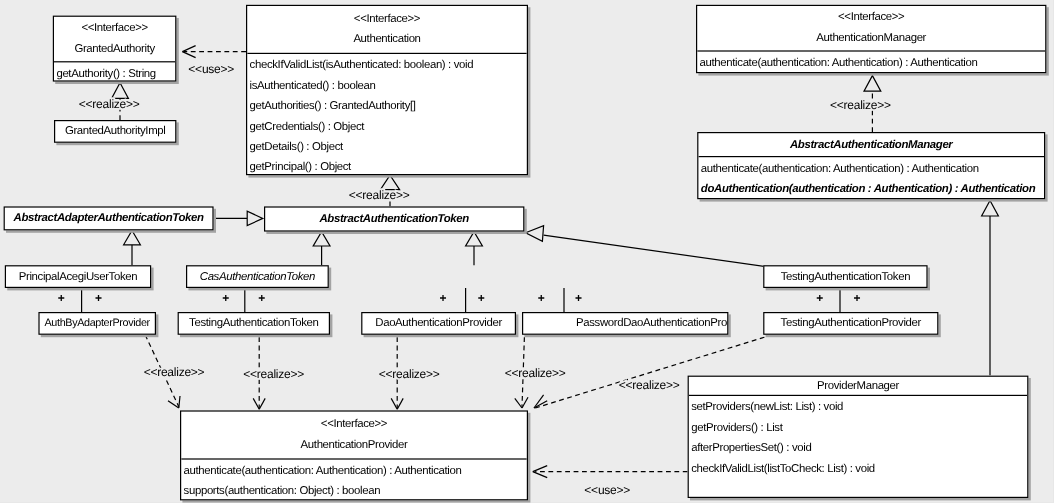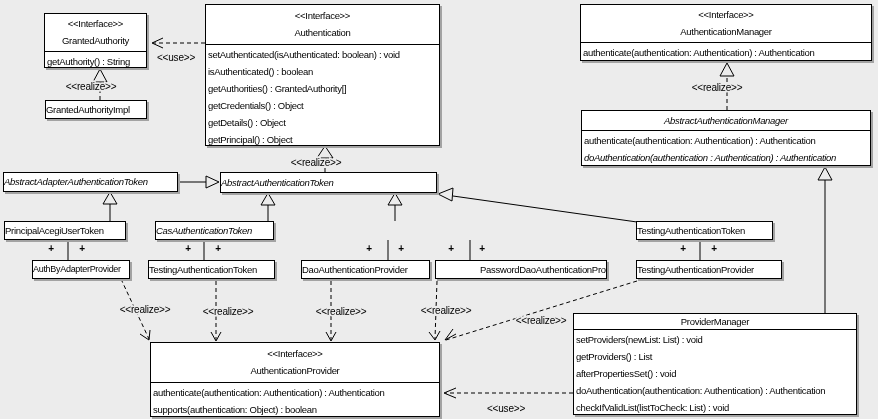--- a/index.html
+++ b/index.html
@@ -24,22 +24,22 @@
     position:absolute;background:#fff;border:1px solid #000;
     box-shadow:2px 2px 0 #a3a3a3;box-sizing:border-box;
     font-size:9.5px;letter-spacing:-0.3px;white-space:nowrap;overflow:hidden;
   }
   .ttl{text-align:center;overflow:hidden;}
   .ttl .st{line-height:17px;height:17px;}
   .ttl .nm{line-height:17px;height:17px;}
   .sep{border-top:1px solid #000;}
   .mths{padding:1px 2px 0 2px;overflow:hidden;}
   .m{height:17px;line-height:17px;overflow:hidden;}
-  .it{font-style:italic;}
-  .single{}
+  .it{font-style:italic;font-weight:bold;}
+  .single{text-align:center;}
 </style>
 </head>
 <body>
 
 <div id="canvas">
 
   <svg id="edges" viewBox="0 0 878 419" xmlns="http://www.w3.org/2000/svg">
 
     <g>
       <line class="dash" x1="205" y1="43" x2="153" y2="43"></line>
@@ -174,21 +174,21 @@
   <div class="cls single" style="left:45px;top:100px;width:102px;height:19px;line-height:17px;">
     <span>GrantedAuthorityImpl</span>
   </div>
 
   <div class="cls" style="left:205px;top:4px;width:235px;height:142px;">
     <div class="ttl" style="height:37px;padding-top:2px;">
       <div class="st">&lt;&lt;Interface&gt;&gt;</div>
       <div class="nm">Authentication</div>
     </div>
     <div class="mths sep">
-      <div class="m">setAuthenticated(isAuthenticated: boolean) : void</div>
+      <div class="m">checkIfValidList(isAuthenticated: boolean) : void</div>
       <div class="m">isAuthenticated() : boolean</div>
       <div class="m">getAuthorities() : GrantedAuthority[]</div>
       <div class="m">getCredentials() : Object</div>
       <div class="m">getDetails() : Object</div>
       <div class="m">getPrincipal() : Object</div>
     </div>
   </div>
 
   <div class="cls" style="left:580px;top:4px;width:292px;height:57px;">
     <div class="ttl" style="height:36px;padding-top:1px;">
@@ -256,18 +256,17 @@
   </div>
 
   <div class="cls" style="left:573px;top:313px;width:284px;height:102px;">
     <div class="ttl" style="height:15px;">
       <div class="nm" style="line-height:15px;height:15px;">ProviderManager</div>
     </div>
     <div class="mths sep">
       <div class="m">setProviders(newList: List) : void</div>
       <div class="m">getProviders() : List</div>
       <div class="m">afterPropertiesSet() : void</div>
-      <div class="m">doAuthentication(authentication: Authentication) : Authentication</div>
       <div class="m">checkIfValidList(listToCheck: List) : void</div>
     </div>
   </div>
 
 </div>
 
 </body></html>

